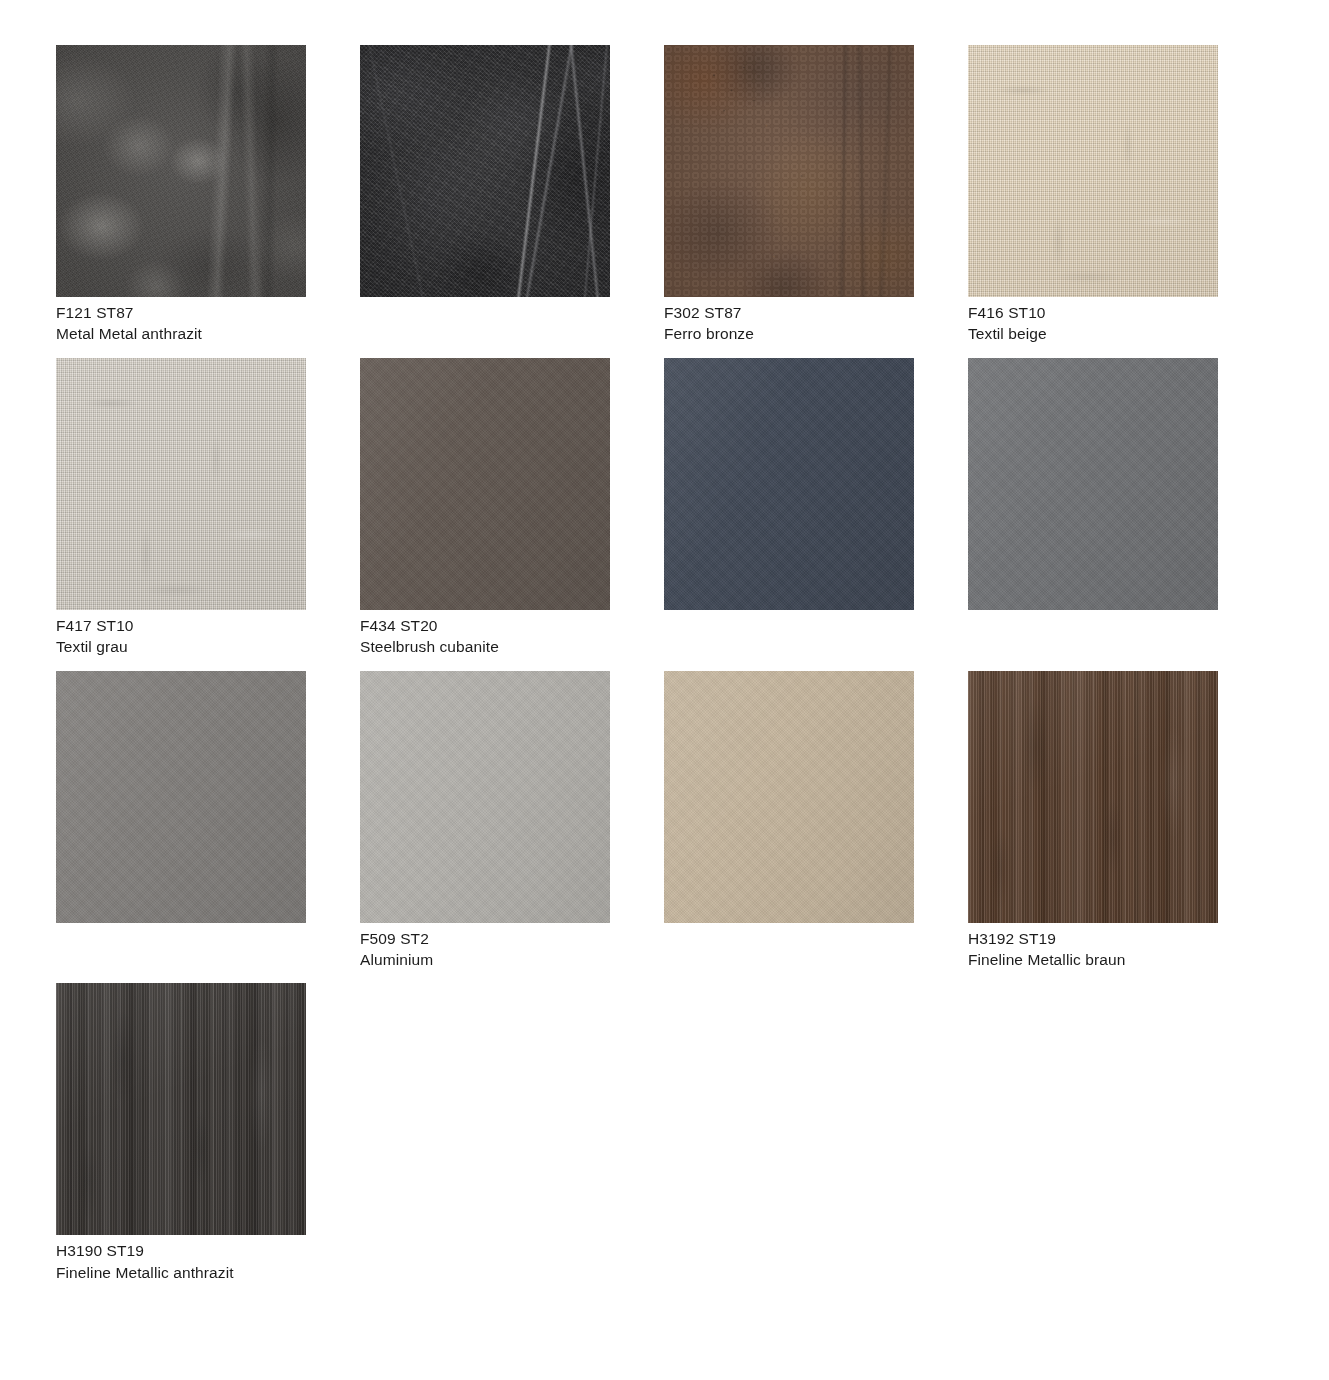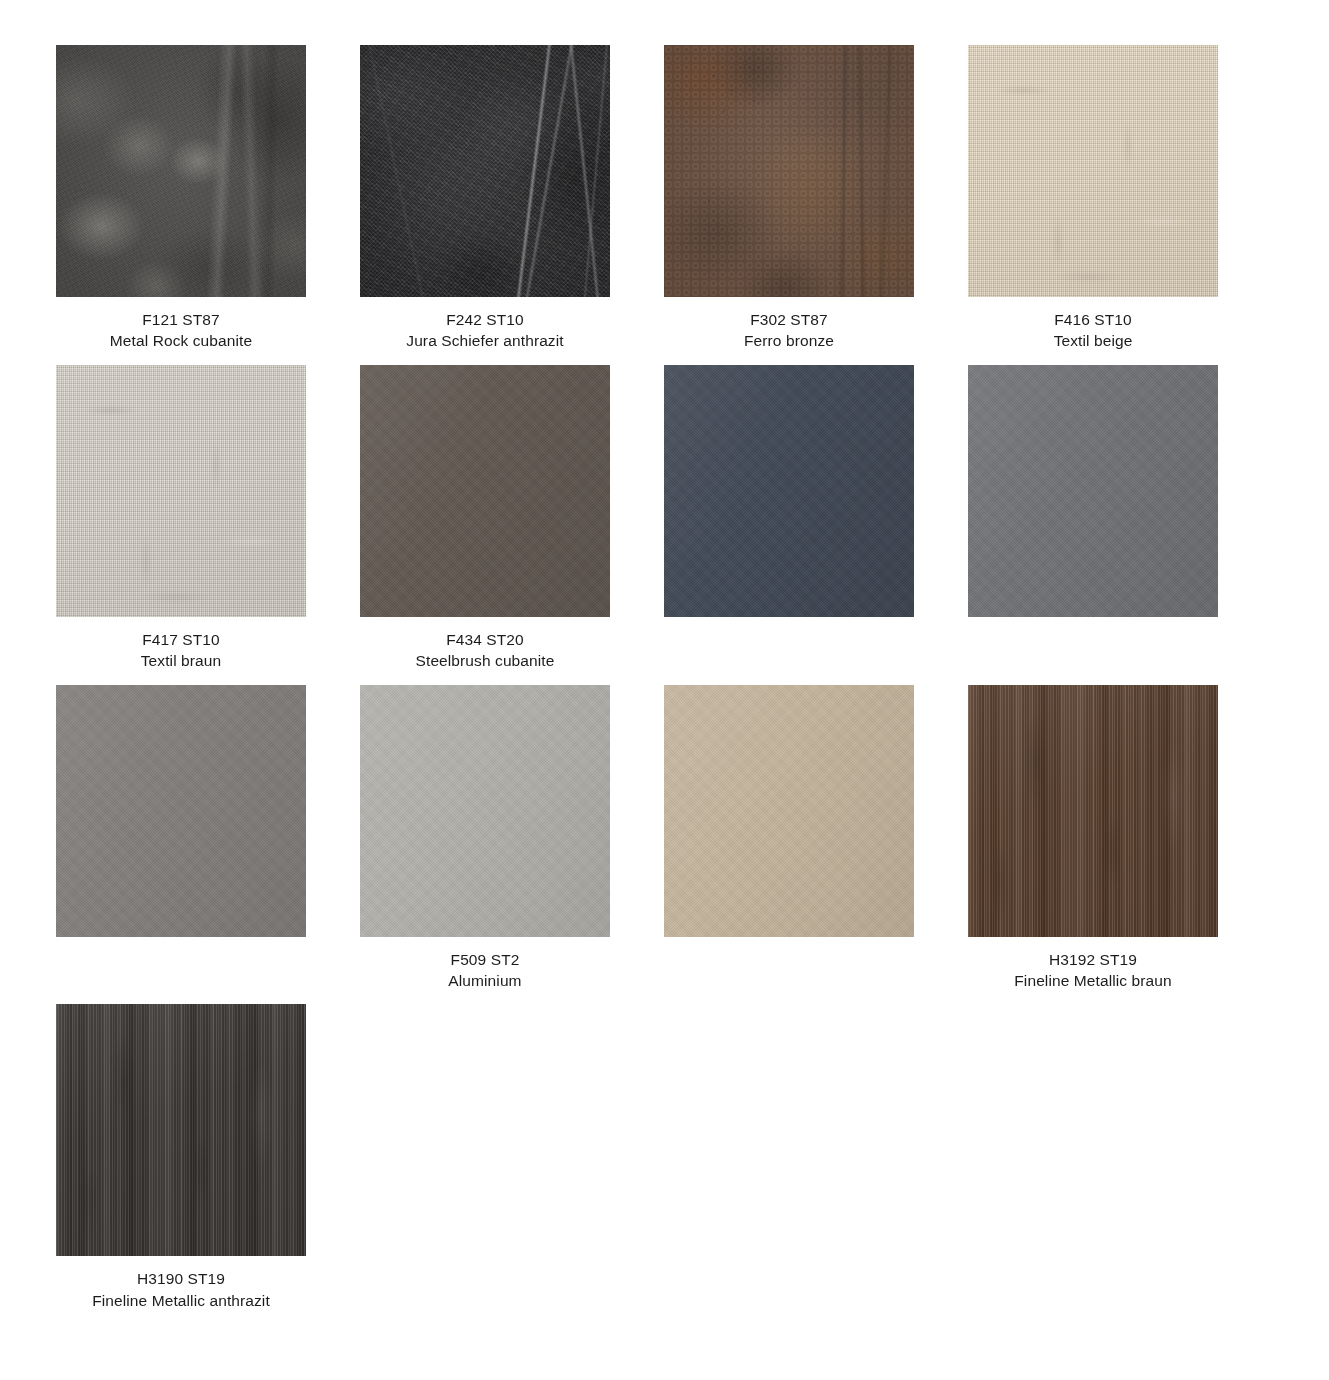--- a/index.html
+++ b/index.html
@@ -41,22 +41,21 @@
     background-color: #888;
   }
 
   .tex-layer {
     position: absolute;
     inset: 0;
   }
 
   .swatch-caption {
     width: 250px;
-    text-align: center;
-    padding-top: 12px;
+    padding-top: 5px;
     line-height: 1.38;
   }
   .swatch-code,
   .swatch-name {
     display: block;
     font-size: 15.5px;
     color: #1c1c1c;
     letter-spacing: 0.1px;
   }
   .tex-metalrock-blobs {
@@ -215,34 +214,30 @@
 <div id="swatch-grid">
     <div class="swatch-cell">
       <div class="swatch-tile" style="background-color: rgb(76, 74, 72);">
         <div class="tex-layer tex-metalrock-blobs"></div>
         <div class="tex-layer tex-metalrock-streak"></div>
         <div class="tex-layer tex-grain-fine"></div>
         <div class="tex-layer tex-vignette-soft"></div>
       </div>
       <div class="swatch-caption">
         <span class="swatch-code">F121 ST87</span>
-        <span class="swatch-name">Metal Rock cubanite</span>
+        <span class="swatch-name">Metal Metal anthrazit</span>
       </div>
     </div>
     <div class="swatch-cell">
       <div class="swatch-tile" style="background-color: rgb(44, 44, 46);">
         <div class="tex-layer tex-slate-blobs"></div>
         <div class="tex-layer tex-slate-flake"></div>
         <div class="tex-layer tex-slate-veins"></div>
         <div class="tex-layer tex-vignette-soft"></div>
       </div>
-      <div class="swatch-caption">
-        <span class="swatch-code">F242 ST10</span>
-        <span class="swatch-name">Jura Schiefer anthrazit</span>
-      </div>
     </div>
     <div class="swatch-cell">
       <div class="swatch-tile" style="background-color: rgb(109, 82, 65);">
         <div class="tex-layer tex-ferro-blobs"></div>
         <div class="tex-layer tex-ferro-speckle"></div>
         <div class="tex-layer tex-ferro-drip"></div>
         <div class="tex-layer tex-vignette-soft"></div>
       </div>
       <div class="swatch-caption">
         <span class="swatch-code">F302 ST87</span>
@@ -261,21 +256,21 @@
       </div>
     </div>
     <div class="swatch-cell">
       <div class="swatch-tile" style="background-color: rgb(210, 204, 194);">
         <div class="tex-layer tex-linen"></div>
         <div class="tex-layer tex-linen-slub"></div>
         <div class="tex-layer tex-matte-sheen-soft"></div>
       </div>
       <div class="swatch-caption">
         <span class="swatch-code">F417 ST10</span>
-        <span class="swatch-name">Textil braun</span>
+        <span class="swatch-name">Textil grau</span>
       </div>
     </div>
     <div class="swatch-cell">
       <div class="swatch-tile" style="background-color: rgb(96, 86, 79);">
         <div class="tex-layer tex-matte-grain"></div>
         <div class="tex-layer tex-matte-sheen"></div>
       </div>
       <div class="swatch-caption">
         <span class="swatch-code">F434 ST20</span>
         <span class="swatch-name">Steelbrush cubanite</span>

